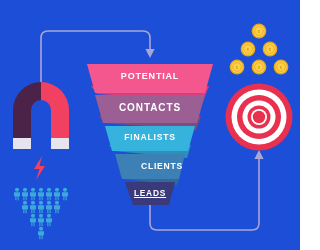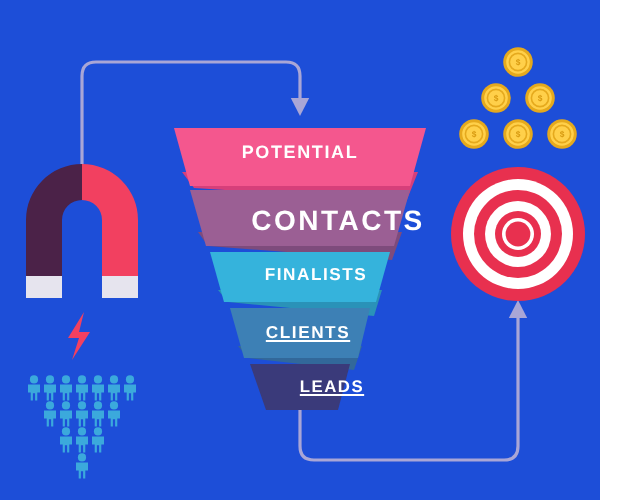--- a/index.html
+++ b/index.html
@@ -163,19 +163,19 @@
       <polygon points="115,154 185,154 179,179 122,179" fill="#3d80b5"></polygon>
     </g>
 
     <g>
       <polygon points="125,182 175,182 169,205 133,205" fill="#3a3a7a"></polygon>
     </g>
   </svg>
 
   <div>
     <div class="funnel-label" style="left:0;top:71px;width:300px;font-size:9px;">POTENTIAL</div>
-    <div class="funnel-label" style="left:0;top:102px;width:300px;font-size:14px;margin-left:19px;">CONTACTS</div>
-    <div class="funnel-label" style="left:0;top:132px;width:300px;font-size:8.6px;padding-left:8px;">FINALISTS</div>
-    <div class="funnel-label" style="left:4px;top:161px;width:300px;font-size:8.6px;text-decoration:underline;">CLIENTS</div>
-    <div class="funnel-label" style="left:16px;top:188px;width:300px;font-size:8.4px;text-decoration:underline;">LEADS</div>
+    <div class="funnel-label" style="left:0;top:102px;width:300px;font-size:10px;">CONTACTS</div>
+    <div class="funnel-label" style="left:0;top:132px;width:300px;font-size:8.6px;">FINALISTS</div>
+    <div class="funnel-label" style="left:12px;top:161px;width:300px;font-size:8.6px;">CLIENTS</div>
+    <div class="funnel-label" style="left:0;top:188px;width:300px;font-size:8.4px;text-decoration:underline;">LEADS</div>
   </div>
 
 </div>
 
 </body></html>

